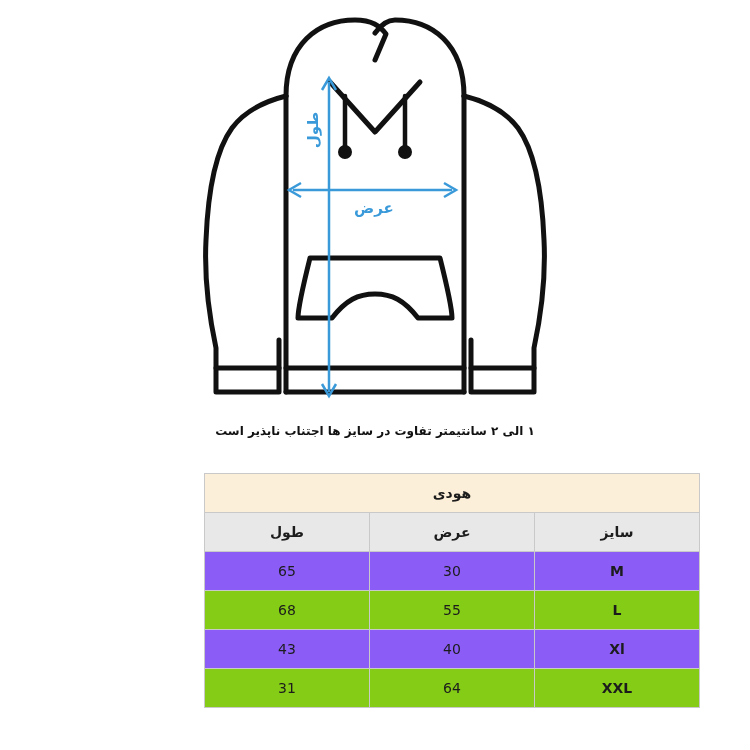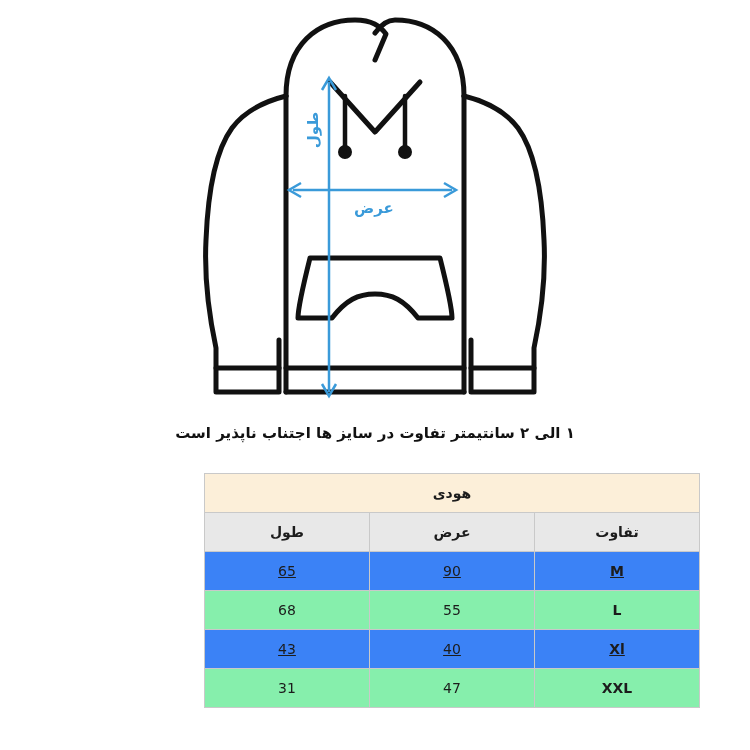--- a/index.html
+++ b/index.html
@@ -33,21 +33,21 @@
     display: block;
   }
 
   
   .note {
     position: absolute;
     top: 424px;
     left: 0;
     width: 750px;
     text-align: center;
-    font-size: 15px;
+    font-size: 12px;
     font-weight: bold;
     color: #111111;
     letter-spacing: 0;
     direction: rtl;
   }
 
   
   .table-wrap {
     position: absolute;
     top: 473px;
@@ -74,25 +74,24 @@
     font-size: 17px;
     font-weight: bold;
     height: 48px;
   }
   .head-row td {
     background: #e8e8e8;
     font-weight: bold;
     font-size: 14.5px;
   }
   .row-odd td {
-    background: #3b82f6;
-    text-decoration: underline;
+    background: #8b5cf6;
   }
   .row-even td {
-    background: #86efac;
+    background: #84cc16;
   }
   .col-size {
     width: 142px;
     font-weight: bold;
   }
   .col-width {
     width: 177px;
   }
   .col-length {
     width: 177px;
@@ -167,41 +166,41 @@
 
   <div class="note">۱ الی ۲ سانتیمتر تفاوت در سایز ها  اجتناب ناپذیر است</div>
 
   <div class="table-wrap">
     <table class="size-table">
       <tbody>
         <tr class="title-row">
           <td colspan="3">هودی</td>
         </tr>
         <tr class="head-row">
-          <td class="col-size">تفاوت</td>
+          <td class="col-size">سایز</td>
           <td class="col-width">عرض</td>
           <td class="col-length">طول</td>
         </tr>
         <tr class="row-odd">
           <td class="col-size">M</td>
-          <td class="col-width num">90</td>
+          <td class="col-width num">30</td>
           <td class="col-length num">65</td>
         </tr>
         <tr class="row-even">
           <td class="col-size">L</td>
           <td class="col-width num">55</td>
           <td class="col-length num">68</td>
         </tr>
         <tr class="row-odd">
           <td class="col-size">Xl</td>
           <td class="col-width num">40</td>
           <td class="col-length num">43</td>
         </tr>
         <tr class="row-even">
           <td class="col-size">XXL</td>
-          <td class="col-width num">47</td>
+          <td class="col-width num">64</td>
           <td class="col-length num">31</td>
         </tr>
       </tbody>
     </table>
   </div>
 
 </div>
 
 </body></html>

